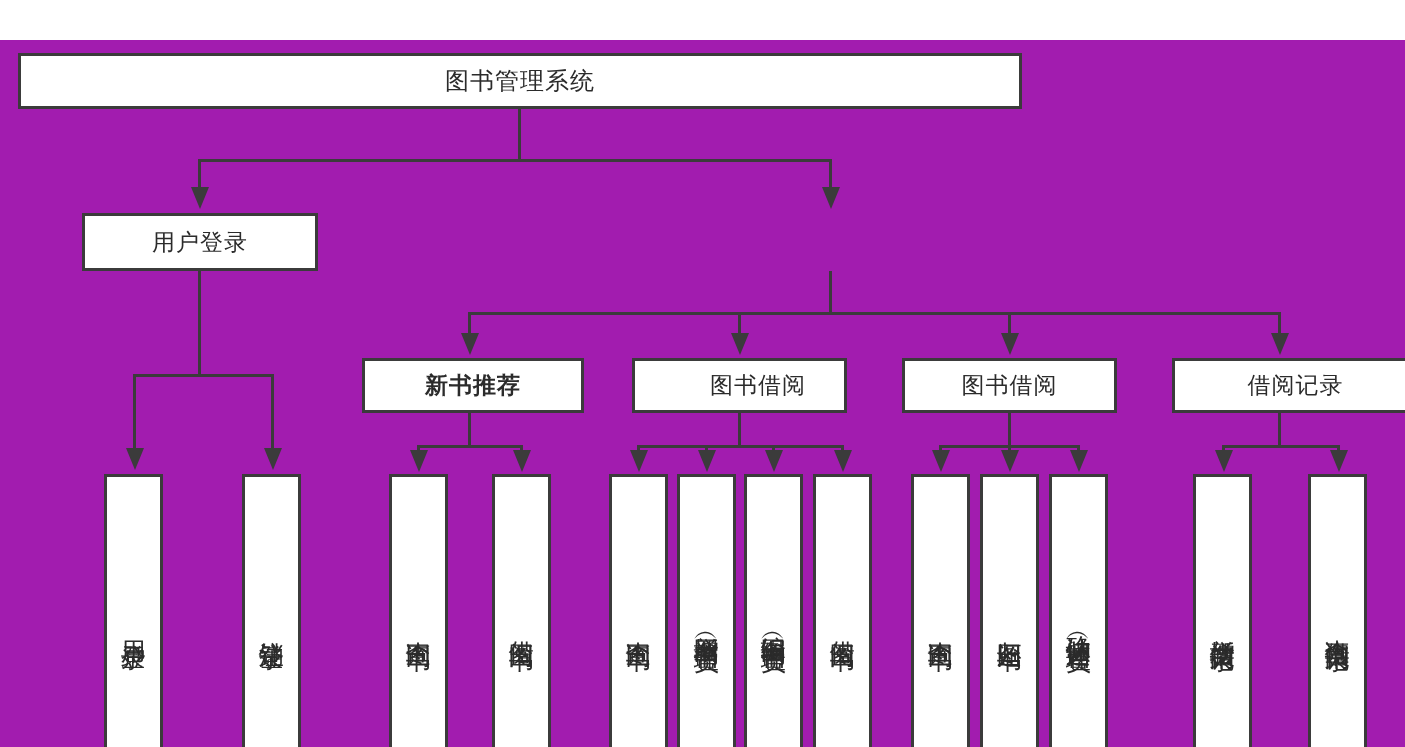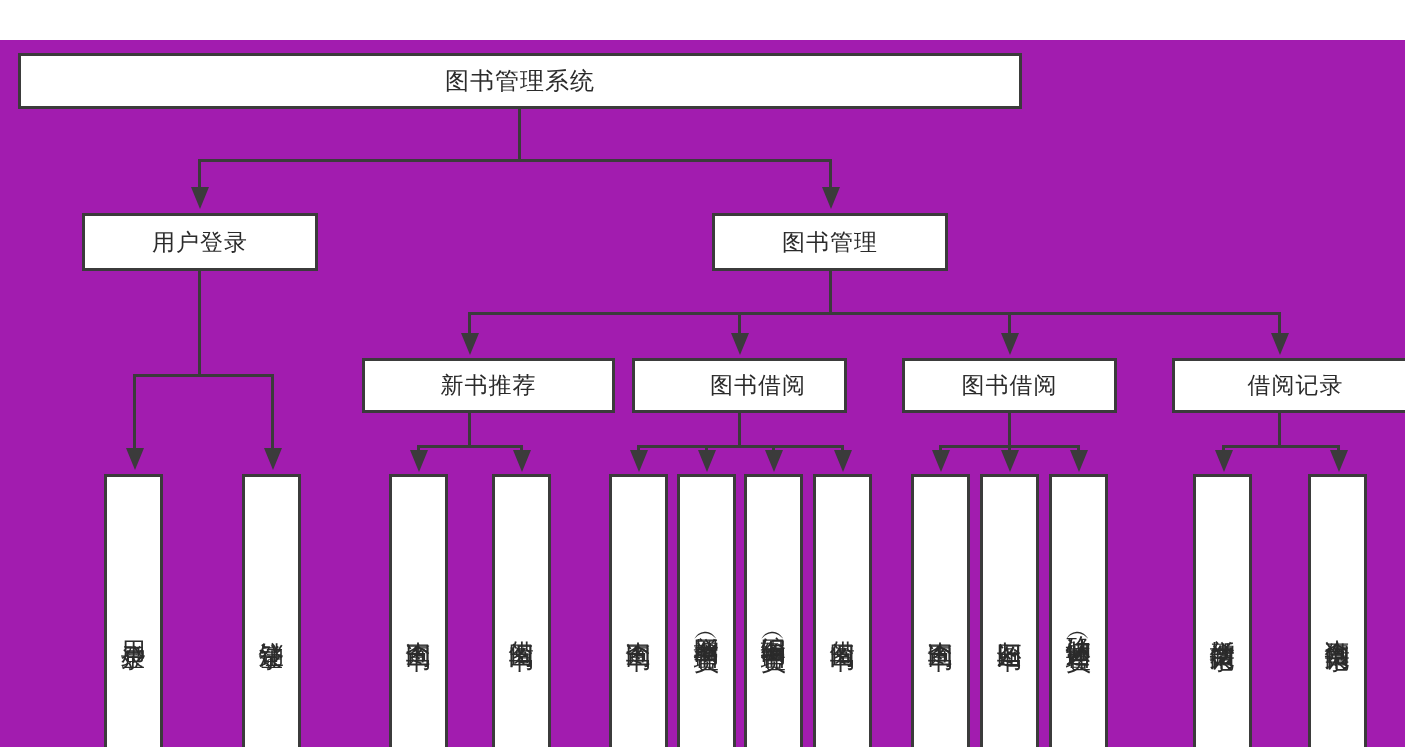--- a/index.html
+++ b/index.html
@@ -92,44 +92,41 @@
 
   <div class="hline" style="left:198px;top:119px;width:634px;height:3px;"></div>
 
   <div class="vline" style="left:198px;top:119px;width:3px;height:30px;"></div>
   <div class="arrow" style="left:191px;top:147px;"></div>
   <div class="vline" style="left:829px;top:119px;width:3px;height:30px;"></div>
   <div class="arrow" style="left:822px;top:147px;"></div>
 
   <div class="node h" style="left:82px;top:173px;width:236px;height:58px;">
     <span>用户登录</span>
-  </div>
-  <div class="node h" style="left:712px;top:173px;width:236px;height:58px;">
-    <span>图书管理</span>
   </div>
 
   <div class="vline" style="left:198px;top:231px;width:3px;height:105px;"></div>
   <div class="hline" style="left:133px;top:334px;width:141px;height:3px;"></div>
   <div class="vline" style="left:133px;top:334px;width:3px;height:76px;"></div>
   <div class="arrow" style="left:126px;top:408px;"></div>
   <div class="vline" style="left:271px;top:334px;width:3px;height:76px;"></div>
   <div class="arrow" style="left:264px;top:408px;"></div>
 
   <div class="vline" style="left:829px;top:231px;width:3px;height:44px;"></div>
   <div class="hline" style="left:468px;top:272px;width:813px;height:3px;"></div>
   <div class="vline" style="left:468px;top:272px;width:3px;height:23px;"></div>
   <div class="arrow" style="left:461px;top:293px;"></div>
   <div class="vline" style="left:738px;top:272px;width:3px;height:23px;"></div>
   <div class="arrow" style="left:731px;top:293px;"></div>
   <div class="vline" style="left:1008px;top:272px;width:3px;height:23px;"></div>
   <div class="arrow" style="left:1001px;top:293px;"></div>
   <div class="vline" style="left:1278px;top:272px;width:3px;height:23px;"></div>
   <div class="arrow" style="left:1271px;top:293px;"></div>
 
-  <div class="node h" style="left:362px;top:318px;width:253px;height:55px;">
+  <div class="node h" style="left:362px;top:318px;width:222px;height:55px;font-weight:bold;">
     <span>新书推荐</span>
   </div>
   <div class="node h" style="left:632px;top:318px;width:215px;height:55px;padding-left:37px;">
     <span>图书借阅</span>
   </div>
   <div class="node h" style="left:902px;top:318px;width:215px;height:55px;">
     <span>图书借阅</span>
   </div>
   <div class="node h" style="left:1172px;top:318px;width:247px;height:55px;">
     <span>借阅记录</span>

